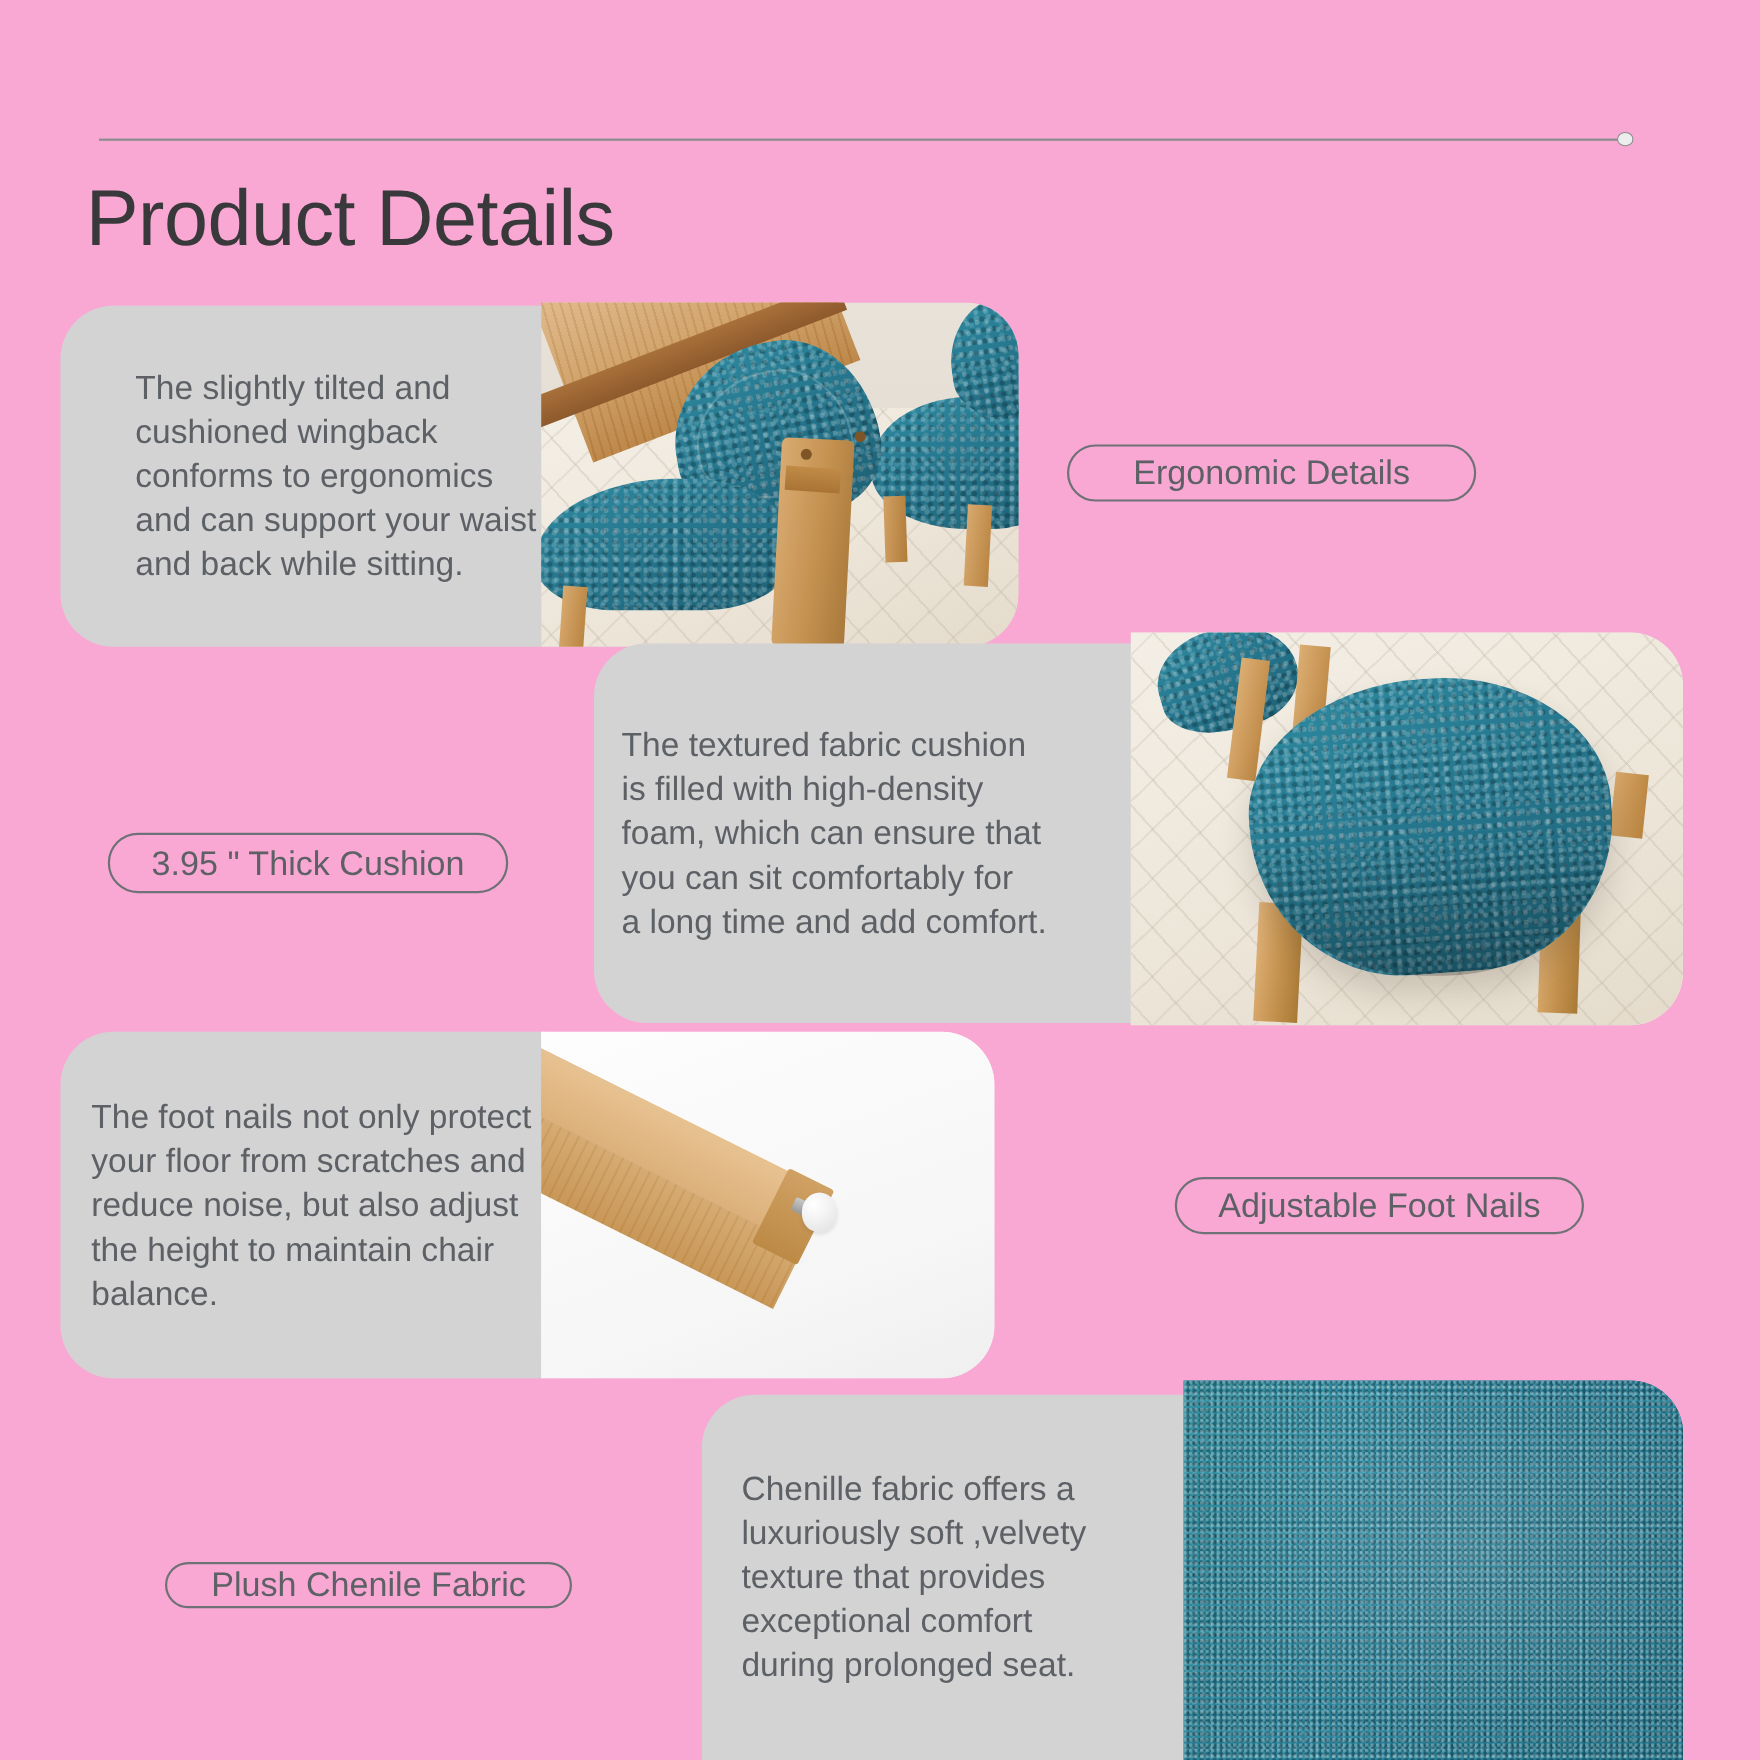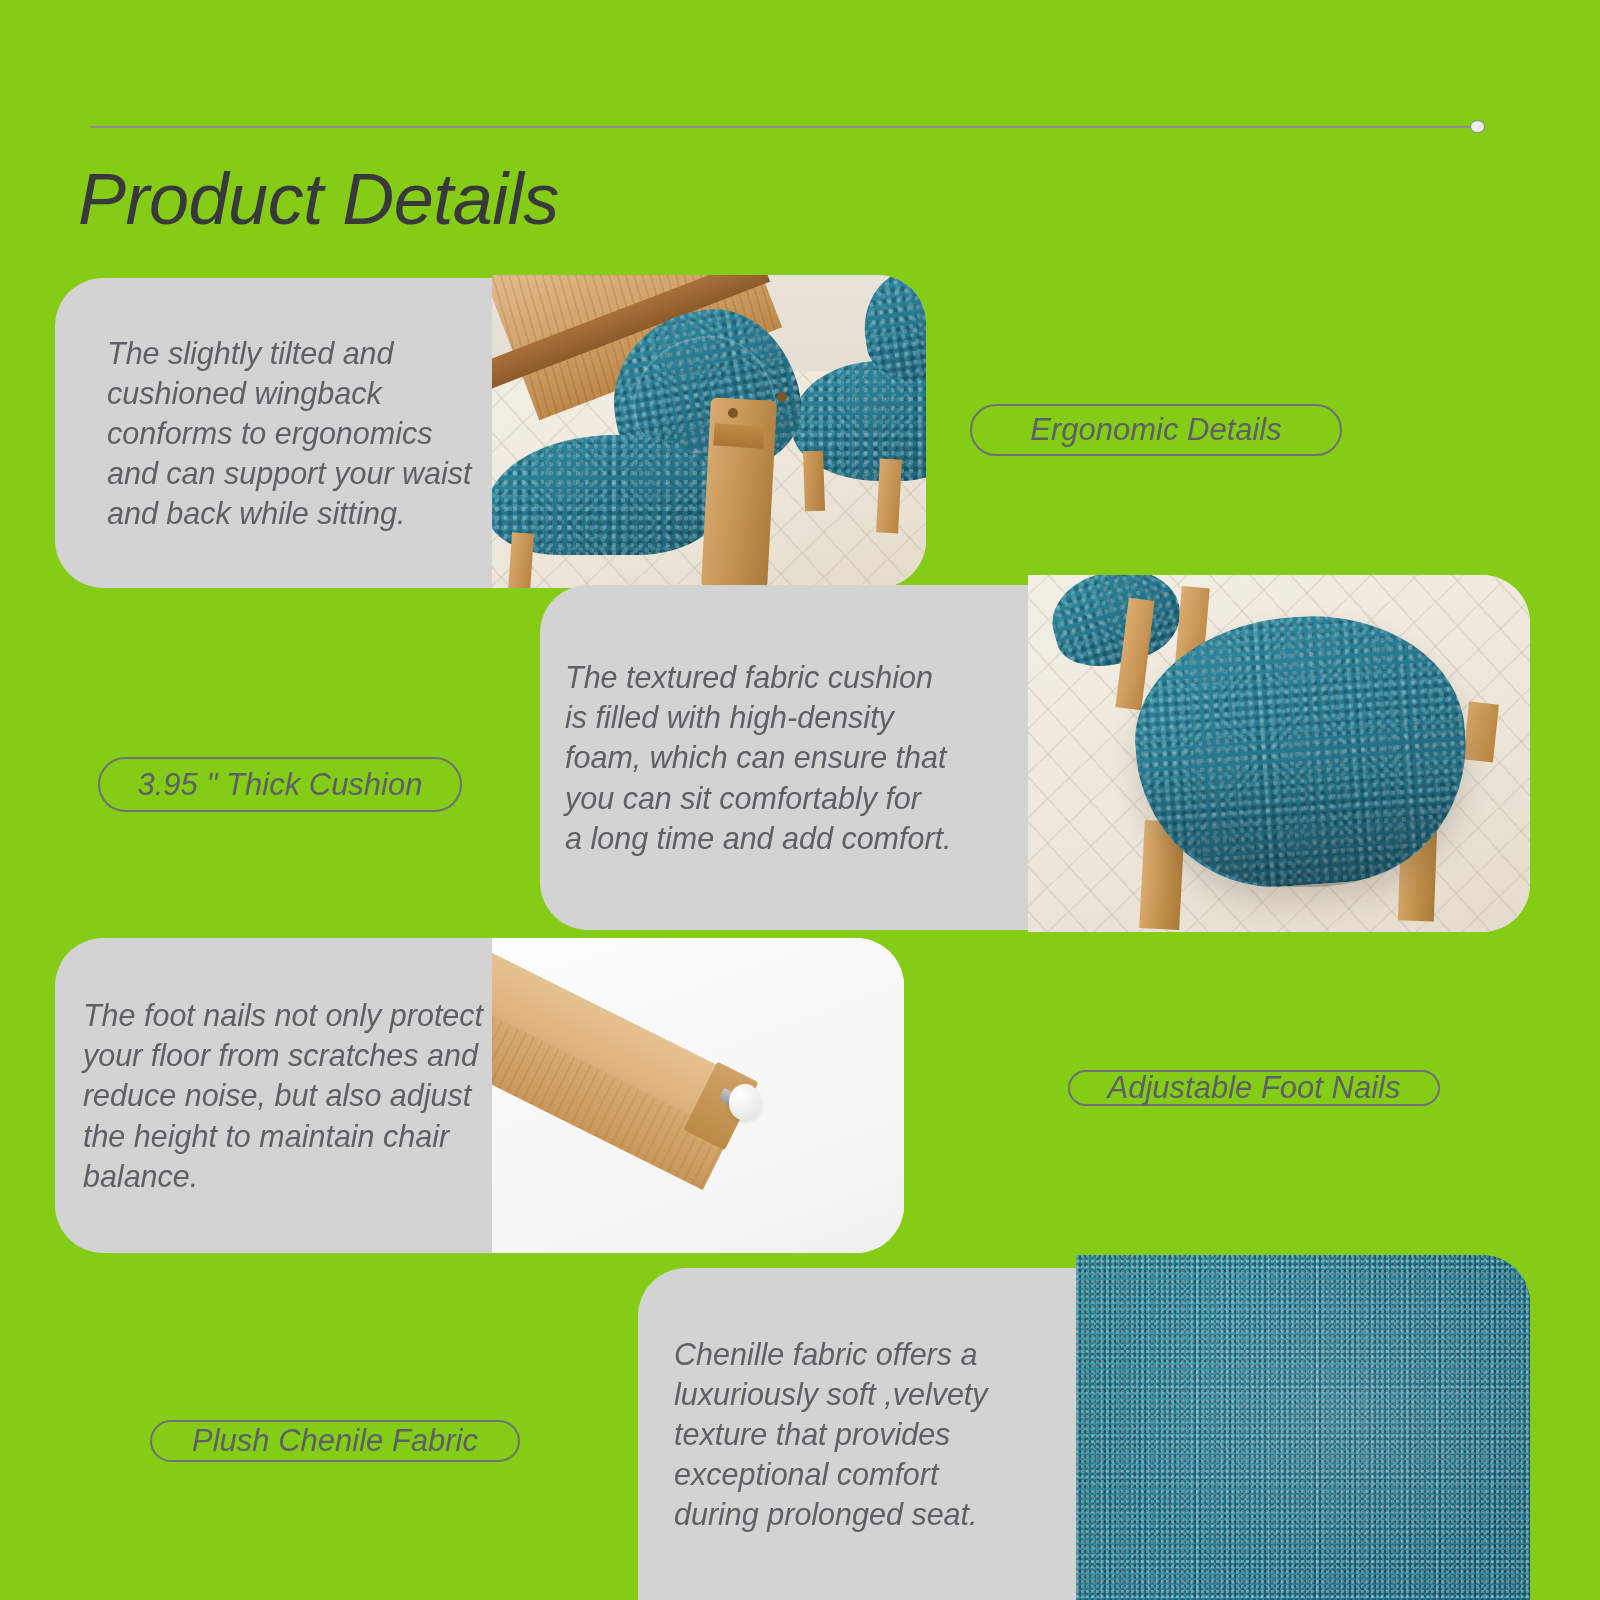--- a/index.html
+++ b/index.html
@@ -9,22 +9,21 @@
     height: 1600px;
     background: #eceded;
     font-family: "Liberation Sans", sans-serif;
     overflow: hidden;
   }
 
   #page {
     position: relative;
     width: 1600px;
     height: 1600px;
-    background: #84cc16;
-    font-style: italic;
+    background: #f9a8d4;
   }
 
   
   .rule-wrap {
     position: absolute;
     left: 90px;
     top: 120px;
     width: 1395px;
     height: 14px;
   }
@@ -131,21 +130,21 @@
     width: 440px; height: 315px;
     border-radius: 48px 0 0 48px;
     justify-content: center;
   }
   #photo3 {
     left: 492px; top: 938px;
     width: 412px; height: 315px;
     border-radius: 0 48px 48px 0;
     background: #fbfbfb;
   }
-  #pill3 { left: 1068px; top: 1070px; width: 372px; height: 36px; }
+  #pill3 { left: 1068px; top: 1070px; width: 372px; height: 52px; }
 
   
   #card4 {
     left: 638px; top: 1268px;
     width: 492px; height: 332px;
     border-radius: 48px 0 0 0;
   }
   #photo4 {
     left: 1076px; top: 1255px;
     width: 454px; height: 345px;
@@ -362,21 +361,21 @@
 <div id="page">
 
   <div class="rule-wrap">
     <div class="rule-line"></div>
     <div class="rule-dot"></div>
   </div>
 
   <div class="page-title">Product Details</div>
 
   <div class="text-card" id="card1">
-    <div class="inner" style="padding-left:52px;">
+    <div class="inner" style="padding-left:52px;margin-left:16px;">
       <p>The slightly tilted and
 cushioned wingback
 conforms to ergonomics
 and can support your waist
 and back while sitting.</p>
     </div>
   </div>
 
   <div class="photo" id="photo1">
     <div class="ph" id="p1-floor"></div>

